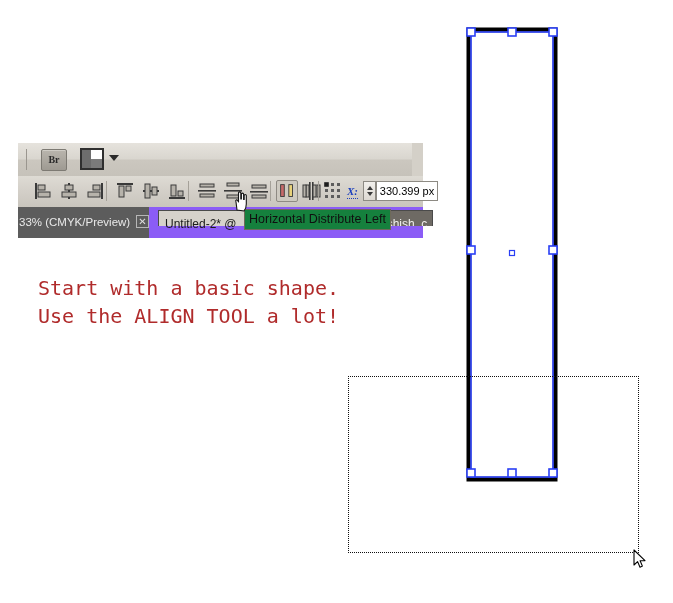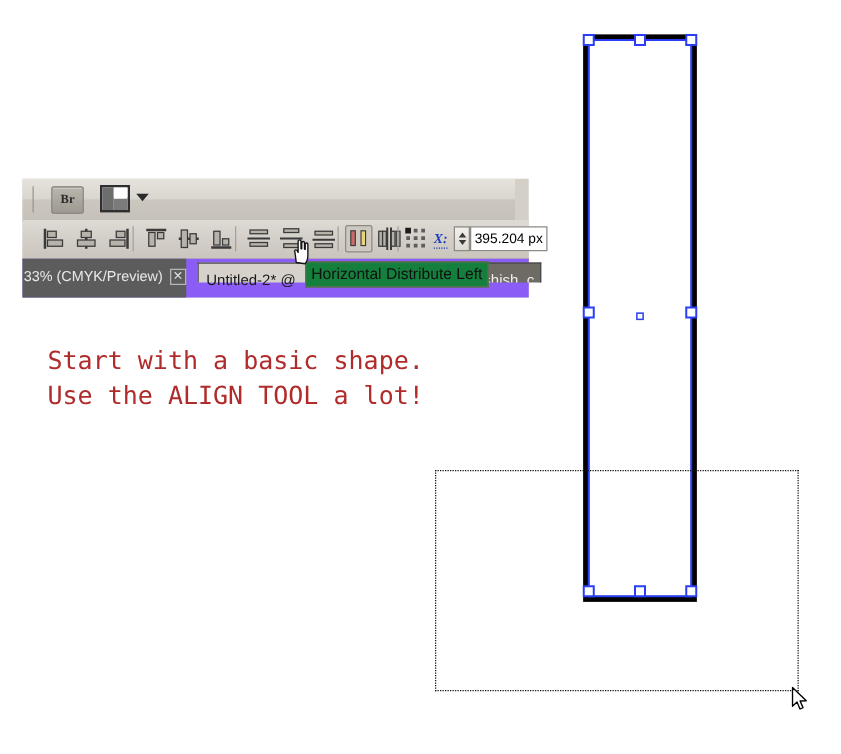--- a/index.html
+++ b/index.html
@@ -383,21 +383,21 @@
       </svg>
     </div>
 
     <div class="xlabel">X:</div>
 
     <div class="spinner">
       <div class="up"></div>
       <div class="dn"></div>
     </div>
 
-    <div class="xfield" title="0 px">395.204 px</div>
+    <div class="xfield" title="0 px">330.399 px</div>
   </div>
 
   <div class="tab-row">
     <div class="status-zoom">33% (CMYK/Preview)</div>
     <div class="closebox">✕</div>
     <div class="doc-tab active">Untitled-2* @</div>
     <div class="doc-tab other">ashish_c</div>
   </div>
 </div>
 

